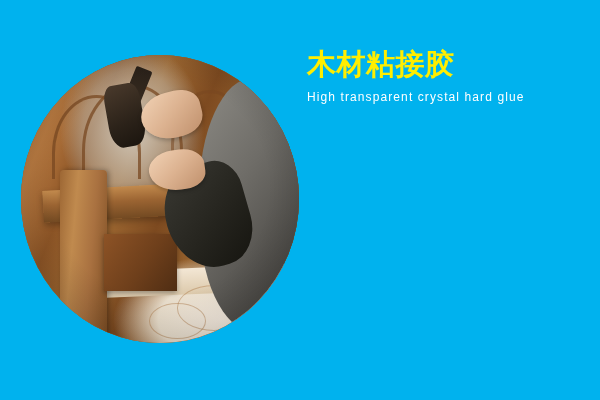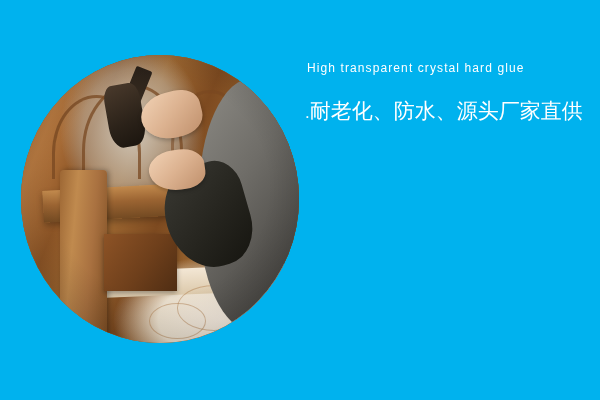--- a/index.html
+++ b/index.html
@@ -251,19 +251,19 @@
       <div id="sleeve-dark"></div>
       <div id="hammer-handle"></div>
       <div id="hammer-head"></div>
       <div class="hand" id="hand-upper"></div>
       <div class="hand" id="hand-lower"></div>
       <div id="photo-vignette"></div>
     </div>
   </div>
 
   <div id="text-col">
+    <h1 id="product-title">木材粘接胶</h1>
     <div id="product-subtitle">High transparent crystal hard glue</div>
     <ul id="feature-list">
-      <li><span class="dot">.</span><span>耐老化、防水、源头厂家直供</span></li>
     </ul>
   </div>
 
 </div>
 
 </body></html>

